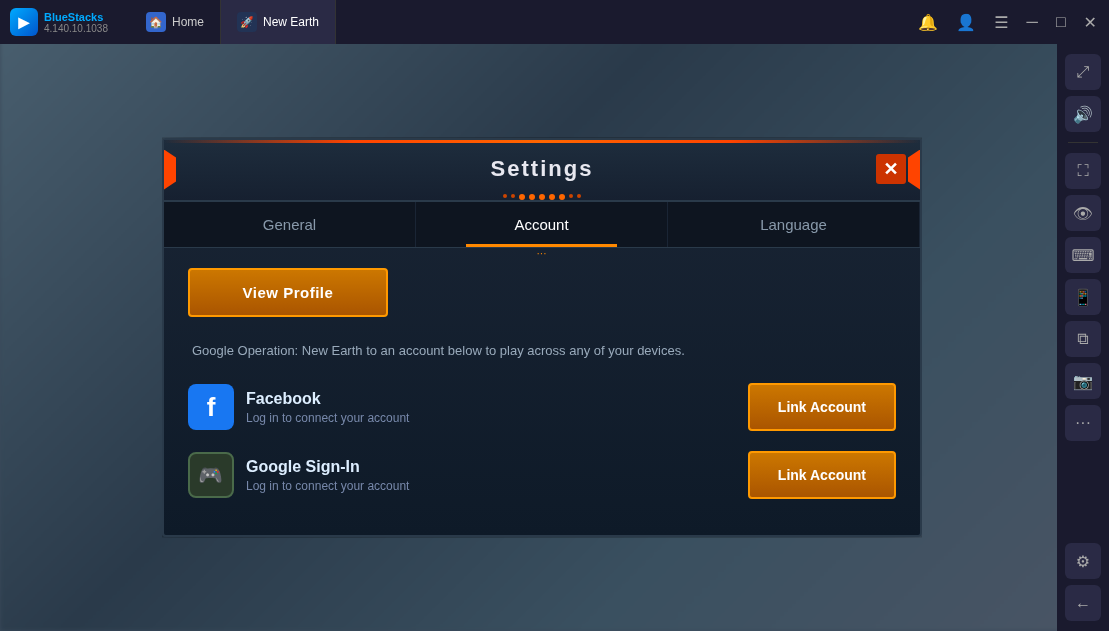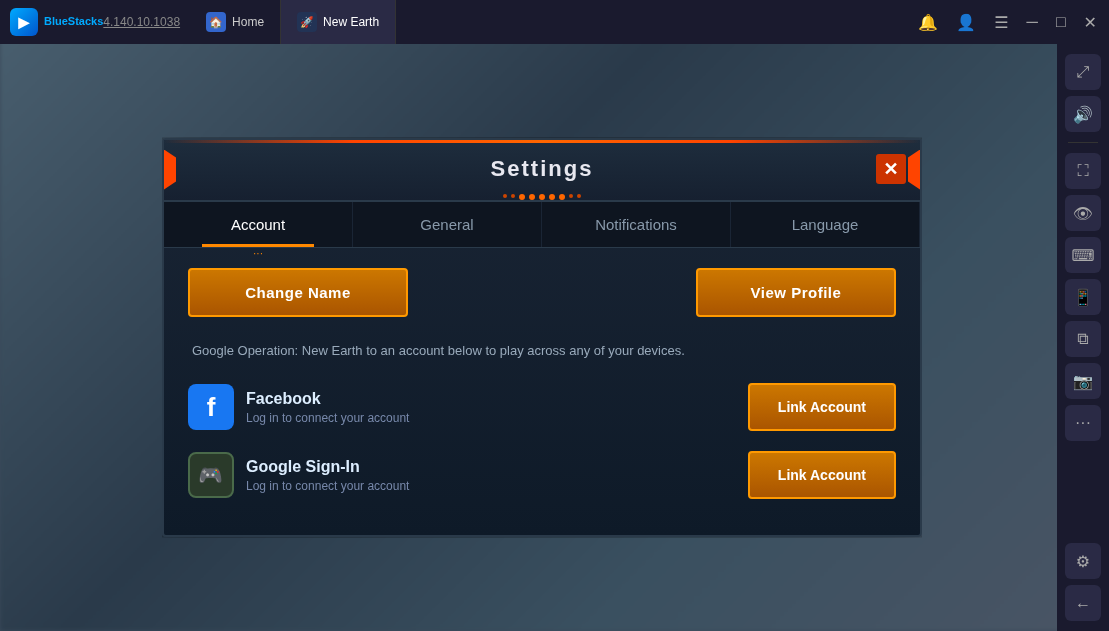--- a/index.html
+++ b/index.html
@@ -44,31 +44,30 @@
       border-radius: 6px;
       display: flex;
       align-items: center;
       justify-content: center;
       font-size: 14px;
       color: white;
       font-weight: bold;
     }
     .topbar-logo-text {
       display: flex;
-      flex-direction: row;
+      flex-direction: column;
     }
     .bs-name {
       color: #00aaff;
       font-size: 11px;
       font-weight: bold;
     }
     .bs-version {
       color: #888;
-      font-size: 12px;
-      text-decoration: underline;
+      font-size: 10px;
     }
     .topbar-tabs {
       display: flex;
       height: 100%;
     }
     .topbar-tab {
       display: flex;
       align-items: center;
       gap: 6px;
       padding: 0 16px;
@@ -457,39 +456,35 @@
         <div class="dot"></div>
         <div class="dot"></div>
         <div class="dot"></div>
         <div class="dot small"></div>
         <div class="dot small"></div>
       </div>
       <div class="close-btn">✕</div>
     </div>
 
     <div class="tabs-row">
+      <div class="tab">
+        <span>General</span>
+      </div>
       <div class="tab active">
         <span>Account</span>
       </div>
       <div class="tab">
-        <span>General</span>
-      </div>
-      <div class="tab">
-        <span>Notifications</span>
-      </div>
-      <div class="tab">
         <span>Language</span>
       </div>
     </div>
 
     <div class="modal-body">
 
 
       <div class="action-row">
-        <button class="orange-btn">Change Name</button>
         <button class="orange-btn right">View Profile</button>
       </div>
 
       <div class="connect-text">Google Operation: New Earth to an account below to play across any of your devices.</div>
 
       <div class="account-item">
         <div class="account-item-left">
           <div class="account-icon facebook-icon">f</div>
           <div>
             <div class="account-info-name">Facebook</div>

